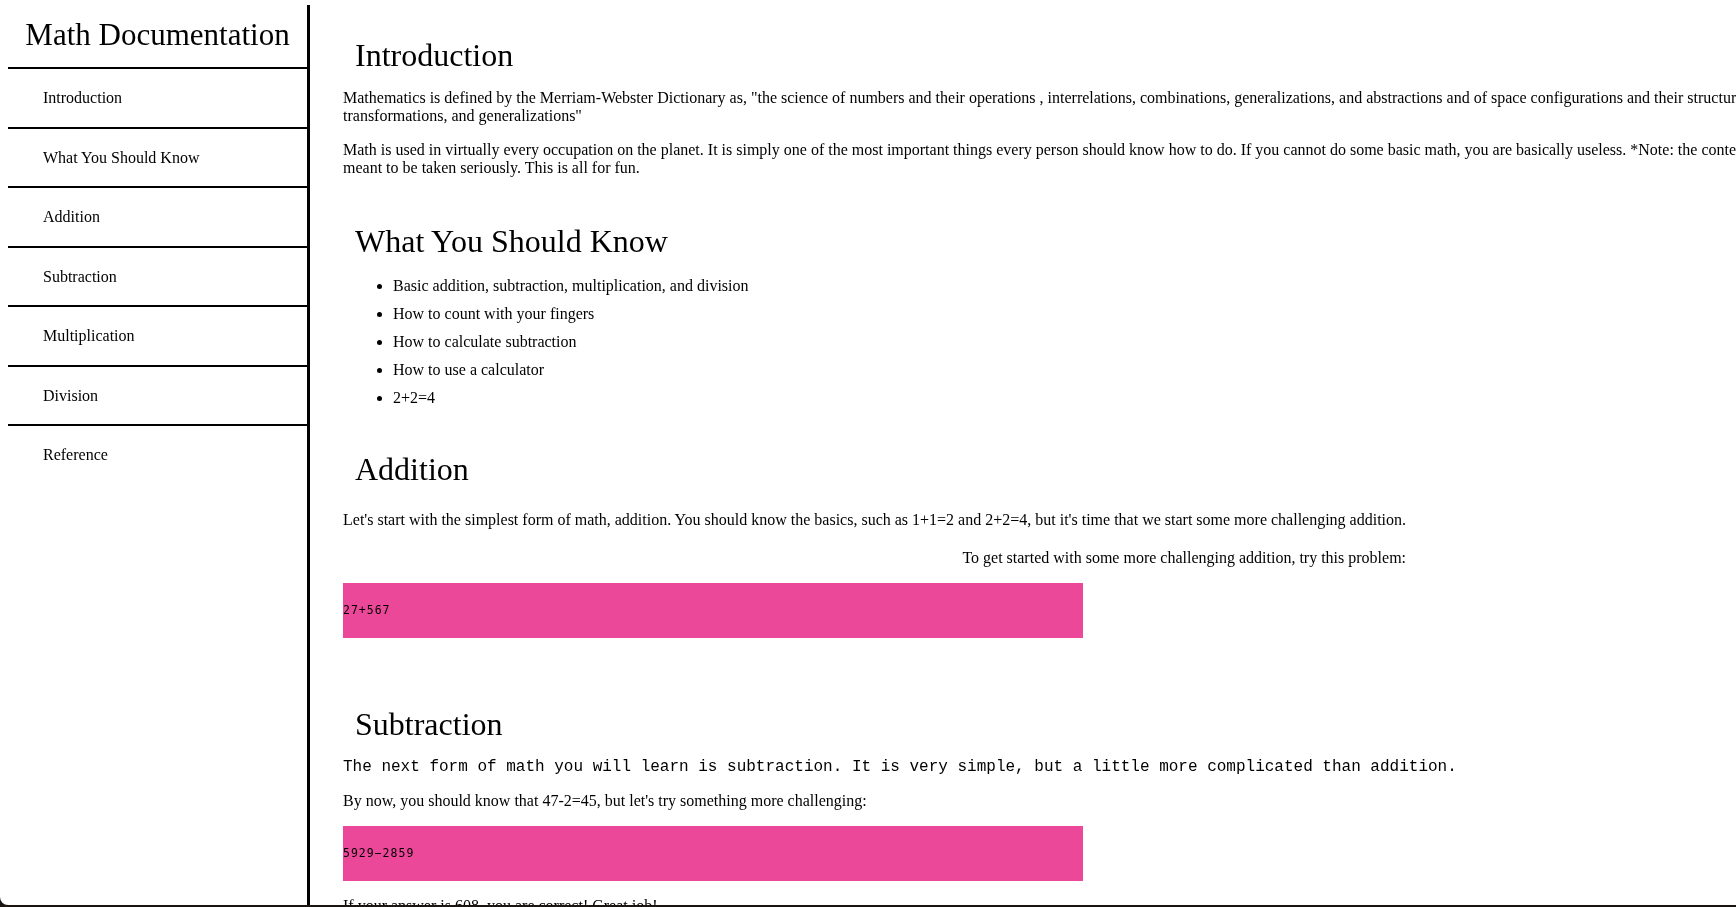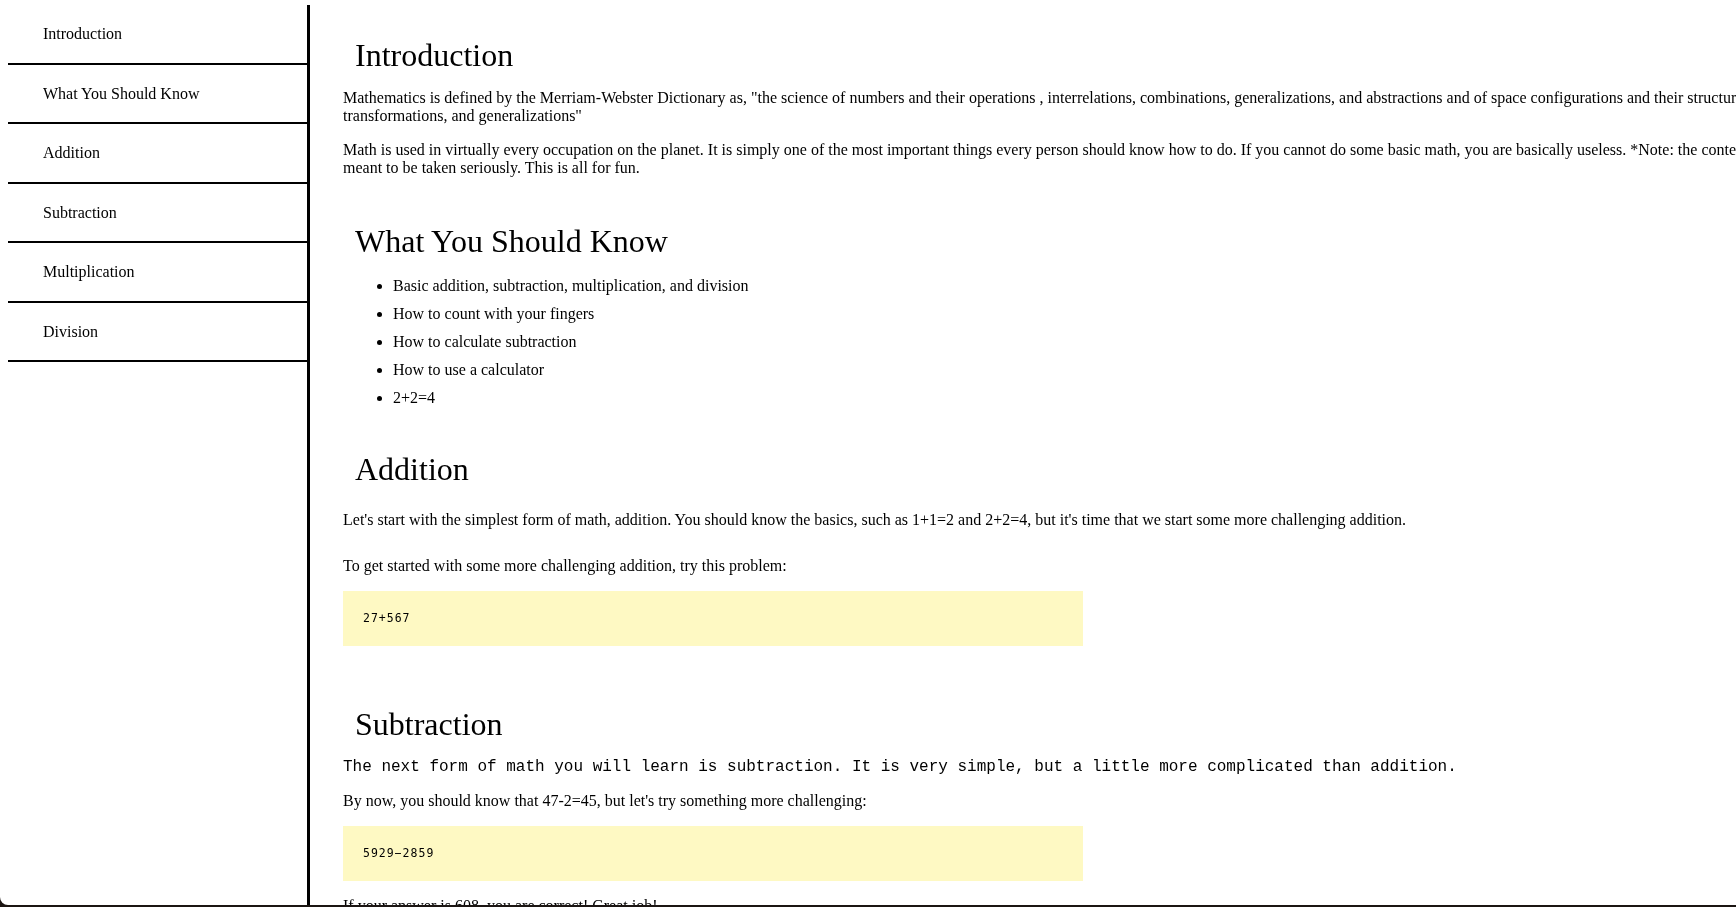--- a/index.html
+++ b/index.html
@@ -75,23 +75,22 @@
   }
   .section p {
     margin: 0;
     font-size: 16px;
     line-height: 18px;
     white-space: nowrap;
   }
   .code {
     width: 740px;
     height: 55px;
-    background: #fef9c3;
+    background: #ec4899;
     box-sizing: border-box;
-    padding-left: 20px;
     line-height: 55px;
     font-family: "DejaVu Sans Mono", "Liberation Mono", monospace;
     font-size: 11.5px;
     letter-spacing: 1px;
   }
   ul.know {
     margin: 0;
     padding-left: 50px;
     font-size: 16px;
   }
@@ -99,27 +98,29 @@
     line-height: 18px;
     height: 28px;
   }
 </style>
 </head>
 <body>
 
 <div class="window">
 
   <nav class="sidebar">
+    <h1 class="sidebar-title">Math Documentation</h1>
     <div class="nav">
       <a class="nav-item">Introduction</a>
       <a class="nav-item">What You Should Know</a>
       <a class="nav-item">Addition</a>
       <a class="nav-item">Subtraction</a>
       <a class="nav-item">Multiplication</a>
       <a class="nav-item">Division</a>
+      <a class="nav-item last">Reference</a>
     </div>
   </nav>
 
   <main class="main">
 
     <section class="section" style="position:absolute;top:35px;left:0;">
       <h2>Introduction</h2>
       <p style="margin-top:14px;">Mathematics is defined by the Merriam-Webster Dictionary as, "the science of numbers and their operations , interrelations, combinations, generalizations, and abstractions and of space configurations and their structure</p>
       <p>transformations, and generalizations"</p>
       <p style="margin-top:16px;">Math is used in virtually every occupation on the planet. It is simply one of the most important things every person should know how to do. If you cannot do some basic math, you are basically useless. *Note: the conte</p>
@@ -133,21 +134,21 @@
         <li>How to count with your fingers</li>
         <li>How to calculate subtraction</li>
         <li>How to use a calculator</li>
         <li>2+2=4</li>
       </ul>
     </section>
 
     <section class="section" style="position:absolute;top:449px;left:0;">
       <h2>Addition</h2>
       <p style="margin-top:22px;">Let's start with the simplest form of math, addition. You should know the basics, such as 1+1=2 and 2+2=4, but it's time that we start some more challenging addition.</p>
-      <p style="margin-top:28px;">To get started with some more challenging addition, try this problem:</p>
+      <p style="margin-top:20px;text-align:right;">To get started with some more challenging addition, try this problem:</p>
       <div class="code" style="margin-top:16px;">27+567</div>
     </section>
 
     <section class="section" style="position:absolute;top:704px;left:0;">
       <h2>Subtraction</h2>
       <p style="margin-top:14px;font-family:Liberation Mono, monospace;">The next form of math you will learn is subtraction. It is very simple, but a little more complicated than addition.</p>
       <p style="margin-top:16px;">By now, you should know that 47-2=45, but let's try something more challenging:</p>
       <div class="code" style="margin-top:16px;">5929−2859</div>
       <p style="margin-top:16px;">If your answer is 608, you are correct! Great job!</p>
     </section>

